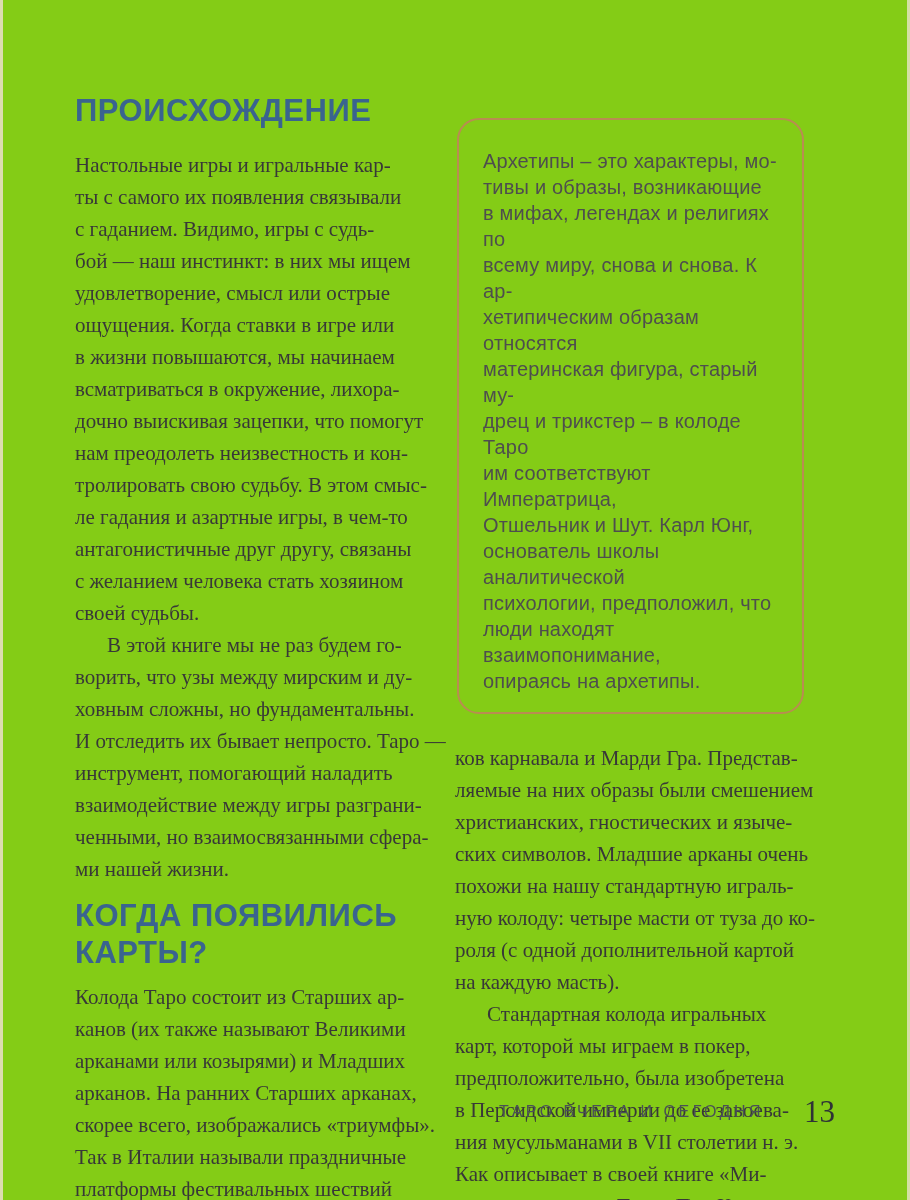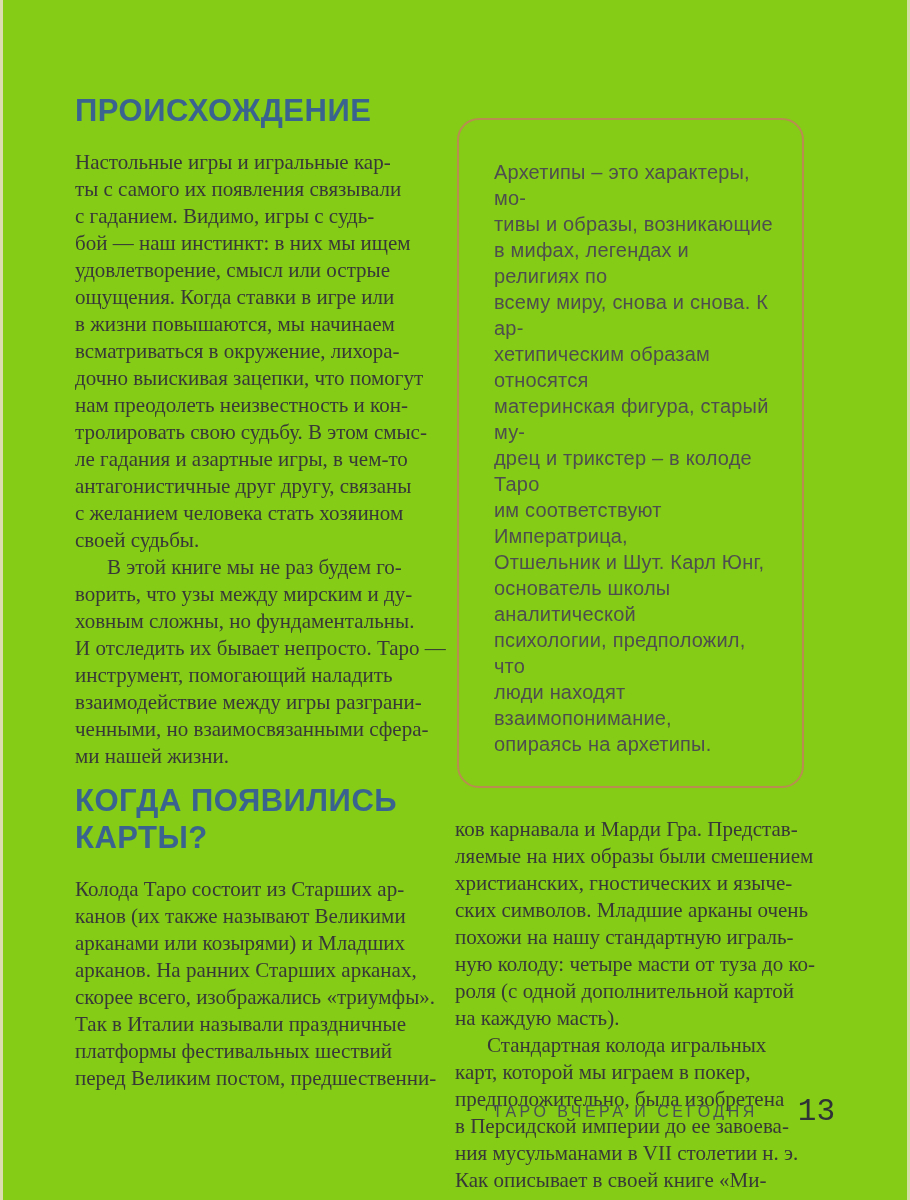--- a/index.html
+++ b/index.html
@@ -30,26 +30,26 @@
   .heading-blue {
     margin: 0 0 20px 0;
     font-family: "Liberation Sans", sans-serif;
     font-weight: bold;
     font-size: 31px;
     line-height: 37px;
     letter-spacing: 0.5px;
     color: var(--blue);
     white-space: pre-line;
   }
-  .h2 { margin: 12px 0 20px 0; }
+  .h2 { margin: 12px 0 10px 0; }
 
   .para {
     margin: 0;
     font-size: 21px;
-    line-height: 27px;
+    line-height: 32px;
     color: #383838;
     white-space: pre-line;
   }
   .para.indent { text-indent: 32px; }
 
   .archetype-box {
     position: relative;
     margin: 26px 0 0 2px;
     width: 347px;
     border: 2px solid var(--tan);
@@ -64,21 +64,21 @@
     background: #ffffff;
     padding: 0 12px;
     font-family: "Liberation Sans", sans-serif;
     font-weight: bold;
     font-size: 28px;
     line-height: 38px;
     color: var(--red);
     white-space: nowrap;
   }
   .box-text {
-    margin: 11px;
+    margin: 0;
     font-family: "Liberation Sans", sans-serif;
     font-size: 20px;
     line-height: 26px;
     letter-spacing: 0.2px;
     color: #4e4e4e;
     white-space: pre-line;
   }
   .rc-para1 { margin-top: 28px; font-family: Liberation Serif, serif; }
 
   .footer {
@@ -88,21 +88,21 @@
     align-items: center;
     gap: 40px;
   }
   .running-title {
     font-family: "Liberation Sans", sans-serif;
     font-size: 16px;
     letter-spacing: 3.5px;
     color: #4a5057;
   }
   .page-number {
-    font-family: Liberation Mono, monospace;
+    font-family: Liberation Serif, serif;
     font-size: 31px;
     color: #2f3337;
   }
 </style>
 </head>
 <body>
 
 <div class="page">
   <div class="columns">
 

